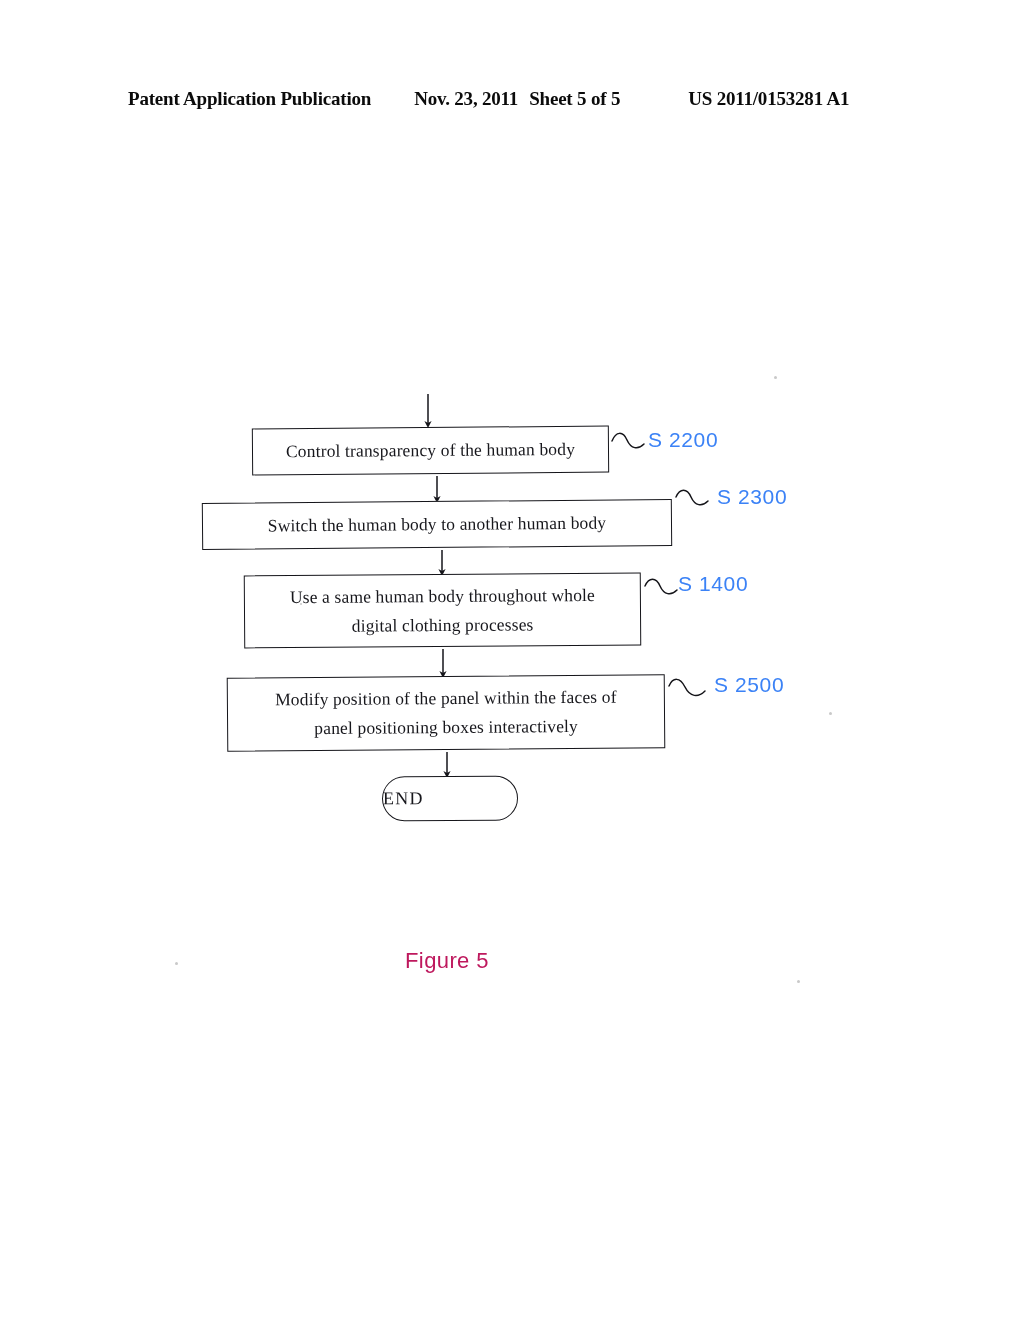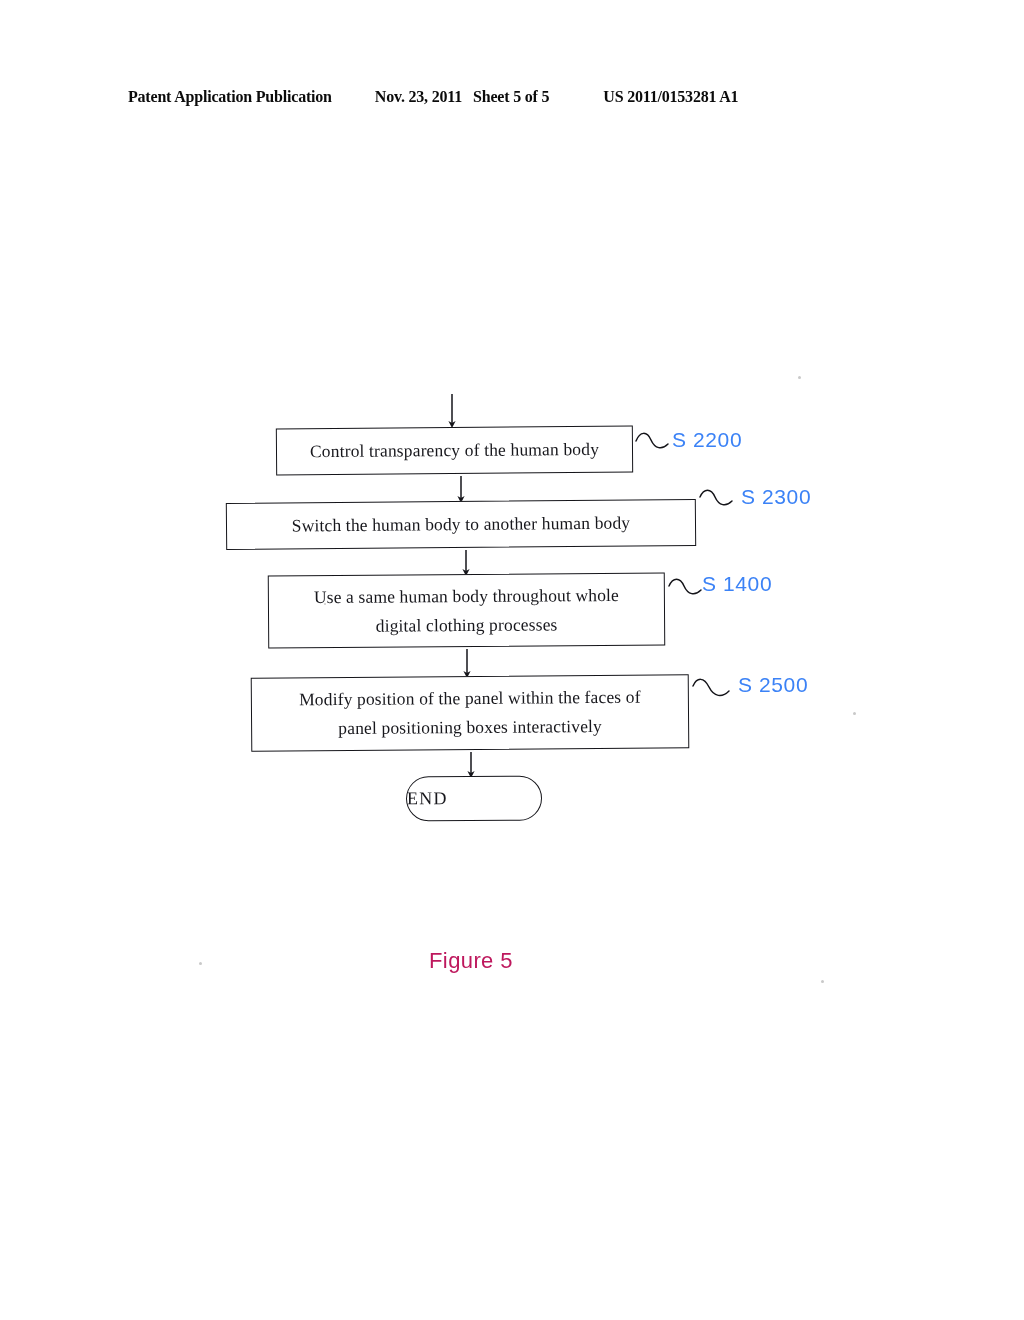--- a/index.html
+++ b/index.html
@@ -21,38 +21,37 @@
   .page-header {
     position: absolute;
     top: 88px;
     left: 128px;
     width: 768px;
     height: 28px;
     display: flex;
     align-items: baseline;
     font-family: "Liberation Serif", serif;
     font-weight: bold;
-    font-size: 16px;
+    font-size: 19px;
     letter-spacing: -0.2px;
     color: #0b0b0b;
     white-space: nowrap;
   }
   .hdr-pub   { flex: 0 0 auto; }
   .hdr-date  { flex: 0 0 auto; margin-left: 43px; }
   .hdr-sheet { flex: 0 0 auto; margin-left: 11px; }
-  .hdr-num   { flex: 0 0 auto; margin-left: 54px; }
+  .hdr-num   { flex: 0 0 auto; margin-left: 68px; }
 
   
   .figure-area {
     position: absolute;
     left: 0;
     top: 0;
     width: 940px;
     height: 1320px;
-    margin-left: 24px;
   }
   svg.flow {
     position: absolute;
     left: 0;
     top: 0;
     width: 1024px;
     height: 1320px;
     overflow: visible;
   }
 

